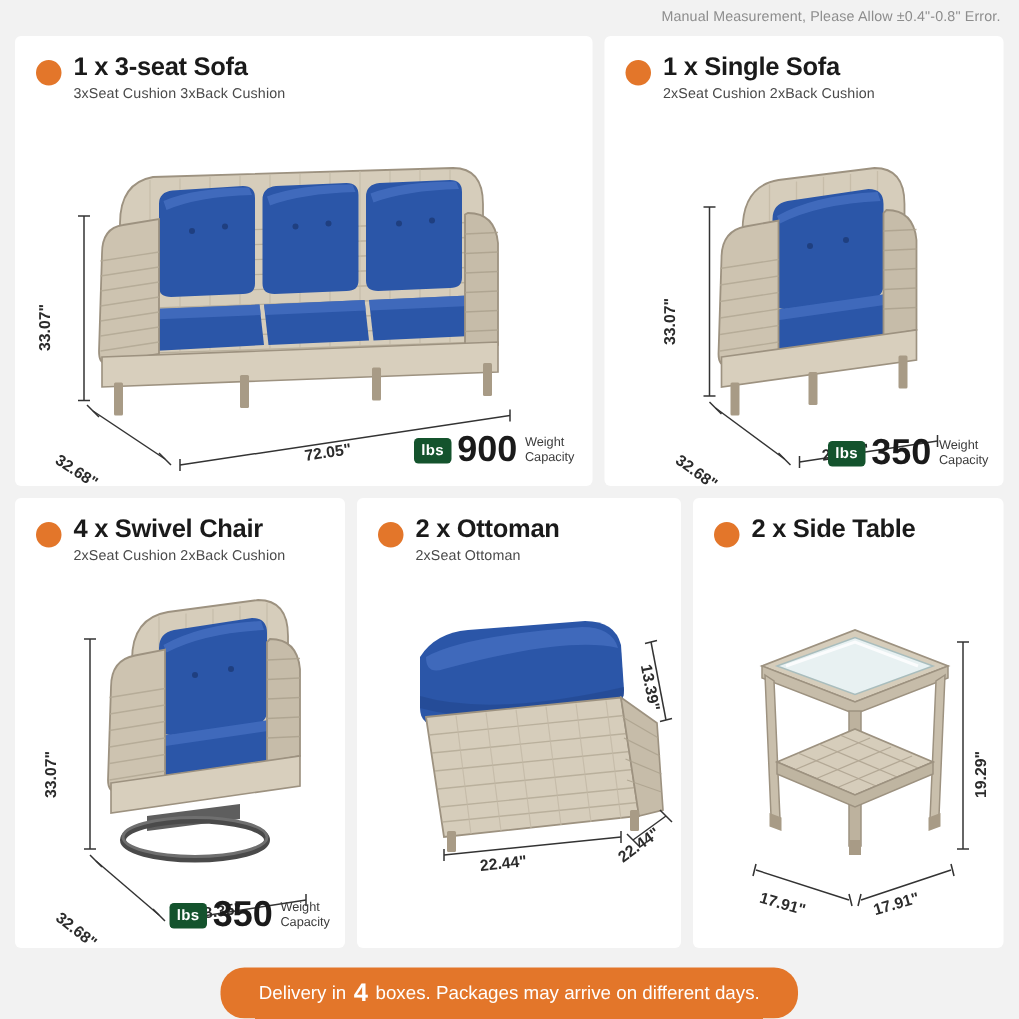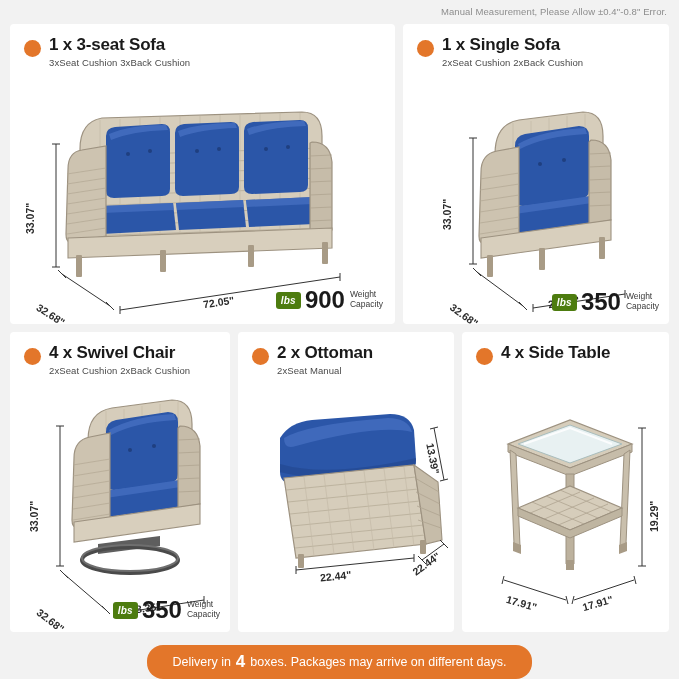--- a/index.html
+++ b/index.html
@@ -49,25 +49,24 @@
   }
 
   .art { position: absolute; }
 
   
   .badge {
     position: absolute;
     display: flex; align-items: center; gap: 5px;
   }
   .badge .tag {
-    background: #4d7c0f; color: #fff;
+    background: #14532d; color: #fff;
     font-size: 10px; font-weight: bold;
     border-radius: 3px; padding: 3px 5px;
     letter-spacing: .2px;
-    font-style: italic;
   }
   .badge .num {
     font-size: 24px; font-weight: bold; color: #1a1a1a;
     line-height: 1; margin-left: -1px;
   }
   .badge .cap {
     font-size: 8.5px; color: #3a3a3a; line-height: 1.15;
   }
 
   .footer {
@@ -397,21 +396,21 @@
             <span>Capacity</span>
           </span>
         </div>
       </div>
 
       <div class="card" style="width:216px;height:300px;">
         <div class="card-head">
           <div class="bullet"></div>
           <div class="titleblock">
             <div class="title">2 x Ottoman</div>
-            <div class="sub">2xSeat Manual</div>
+            <div class="sub">2xSeat Ottoman</div>
           </div>
         </div>
 
         <svg class="art" width="216" height="300" viewBox="0 0 216 300">
 
           <path d="M42 106 Q52 90 74 88 L152 82 Q172 82 176 98 L178 128 Q178 140 166 142 L56 152 Q42 152 42 140 Z" fill="#2b56a8"></path>
           <path d="M46 106 Q70 92 150 86 Q170 86 174 100 Q140 92 58 114 Q46 118 46 106 Z" fill="#4a73c4" opacity="0.65"></path>
           <path d="M42 132 Q90 146 178 126 L178 132 Q92 154 42 140 Z" fill="#1f3f80" opacity="0.4"></path>
 
           <path d="M46 146 L176 133 L188 212 L58 226 Z" fill="#d6cdbb" stroke="#9d9280" stroke-width="1.2"></path>
@@ -459,21 +458,21 @@
 
         <div class="dim" style="left:198px;top:110px;transform:rotate(79deg);transform-origin:left top;">13.39"</div>
         <div class="dim" style="left:82px;top:238px;transform:rotate(-6deg);">22.44"</div>
         <div class="dim" style="left:172px;top:236px;transform:rotate(-36deg);transform-origin:left top;">22.44"</div>
       </div>
 
       <div class="card" style="width:207px;height:300px;">
         <div class="card-head">
           <div class="bullet"></div>
           <div class="titleblock">
-            <div class="title">4 x Side Table</div>
+            <div class="title">2 x Side Table</div>
             <div class="sub"></div>
           </div>
         </div>
 
         <svg class="art" width="207" height="300" viewBox="0 0 207 300">
 
           <path d="M46 112 L108 88 L170 112 L108 136 Z" fill="#d6cdbb" stroke="#9d9280" stroke-width="1.2"></path>
           <path d="M56 112 L108 93 L160 112 L108 131 Z" fill="#e8f1f2" stroke="#a9bdbd" stroke-width="1"></path>
           <path d="M62 112 L108 96 L150 112" fill="none" stroke="#ffffff" stroke-width="2" opacity="0.8"></path>
           <path d="M46 112 L46 120 L108 144 L170 120 L170 112 L108 136 Z" fill="#c6bca9" stroke="#9d9280" stroke-width="1"></path>

